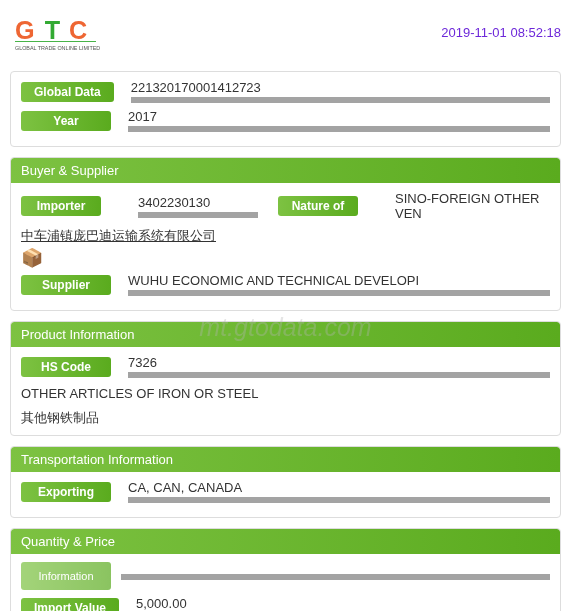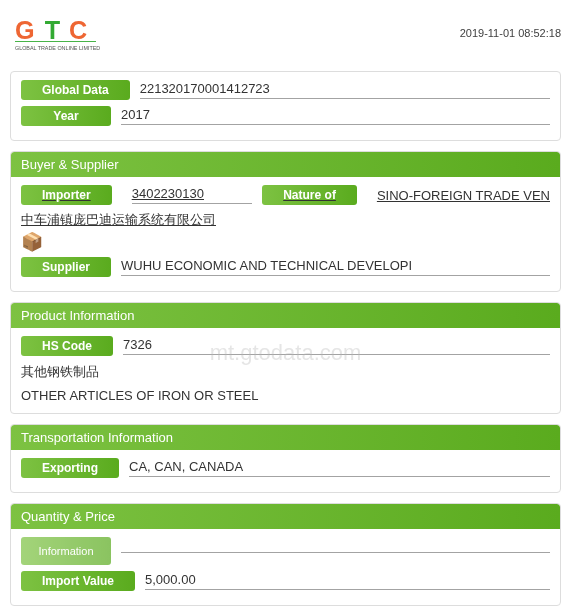--- a/index.html
+++ b/index.html
@@ -27,22 +27,22 @@
     }
     .logo-area {
       display: flex;
       align-items: center;
     }
     .logo-svg {
       width: 100px;
       height: 45px;
     }
     .timestamp {
-      font-size: 11px;
-      color: #404040;
+      font-size: 13px;
+      color: #6d28d9;
     }
     .section-card {
       background: #fff;
       border: 1px solid #ddd;
       border-radius: 4px;
       margin-bottom: 10px;
       overflow: hidden;
     }
     .section-header {
       background: linear-gradient(to right, #7dc242, #5aab1e);
@@ -58,73 +58,72 @@
     .field-row {
       display: flex;
       align-items: center;
       margin-bottom: 6px;
     }
     .field-label {
       background: linear-gradient(to right, #7dc242, #5aab1e);
       color: #fff;
       font-size: 12px;
       font-weight: bold;
-      padding: 3px 21px;
+      padding: 3px 13px;
       border-radius: 3px;
       min-width: 90px;
       text-align: center;
-      margin-right: 10px;
+      margin-right: 17px;
       white-space: nowrap;
     }
     .field-value {
       color: #333;
       font-size: 13px;
       flex: 1;
-      border-bottom: 1px solid #a3a3a3;
+      border-bottom: 6px solid #a3a3a3;
       padding-bottom: 2px;
     }
     .field-value-nounderline {
       color: #333;
       font-size: 13px;
     }
     .company-name {
       font-size: 13px;
       color: #333;
       margin: 4px 0 2px 0;
       text-decoration: underline;
     }
     .company-icon {
       font-size: 18px;
       margin-bottom: 4px;
     }
     .two-col-row {
       display: flex;
       align-items: center;
       margin-bottom: 6px;
-      gap: 10px;
-      text-decoration: underline;
+      gap: 20px;
     }
     .two-col-row .field-label {
       min-width: 80px;
     }
     .two-col-row .field-value {
       min-width: 120px;
       max-width: 160px;
     }
     .watermark {
       position: absolute;
       top: 50%;
       left: 50%;
       transform: translate(-50%, -50%);
       color: rgba(180,180,180,0.35);
-      font-size: 22px;
+      font-size: 25px;
+      font-style: italic;
       pointer-events: none;
       white-space: nowrap;
       z-index: 10;
-      margin-top: 40px;
     }
     .product-desc {
       font-size: 13px;
       color: #333;
       margin-top: 4px;
       line-height: 1.5;
     }
     .hidden-label {
       background: linear-gradient(to right, #7dc242, #5aab1e);
       color: #fff;
@@ -176,40 +175,40 @@
     </div>
   </div>
 
   <div class="section-card">
     <div class="section-header">Buyer &amp; Supplier</div>
     <div class="section-body">
       <div class="two-col-row">
         <div class="field-label">Importer</div>
         <div class="field-value">3402230130</div>
         <div class="field-label">Nature of</div>
-        <div class="field-value-nounderline">SINO-FOREIGN TRADE VEN</div>
+        <div class="field-value-nounderline">SINO-FOREIGN OTHER VEN</div>
       </div>
       <div class="company-name">中车浦镇庞巴迪运输系统有限公司</div>
       <div class="company-icon">📦</div>
       <div class="field-row">
         <div class="field-label">Supplier</div>
         <div class="field-value">WUHU ECONOMIC AND TECHNICAL DEVELOPI</div>
       </div>
     </div>
   </div>
 
   <div class="section-card">
     <div class="section-header">Product Information</div>
     <div class="section-body">
       <div class="field-row">
         <div class="field-label">HS Code</div>
         <div class="field-value">7326</div>
       </div>
+      <div class="product-desc">OTHER ARTICLES OF IRON OR STEEL</div>
       <div class="product-desc">其他钢铁制品</div>
-      <div class="product-desc">OTHER ARTICLES OF IRON OR STEEL</div>
     </div>
   </div>
 
   <div class="section-card">
     <div class="section-header">Transportation Information</div>
     <div class="section-body">
       <div class="field-row">
         <div class="field-label">Exporting</div>
         <div class="field-value">CA, CAN, CANADA</div>
       </div>

